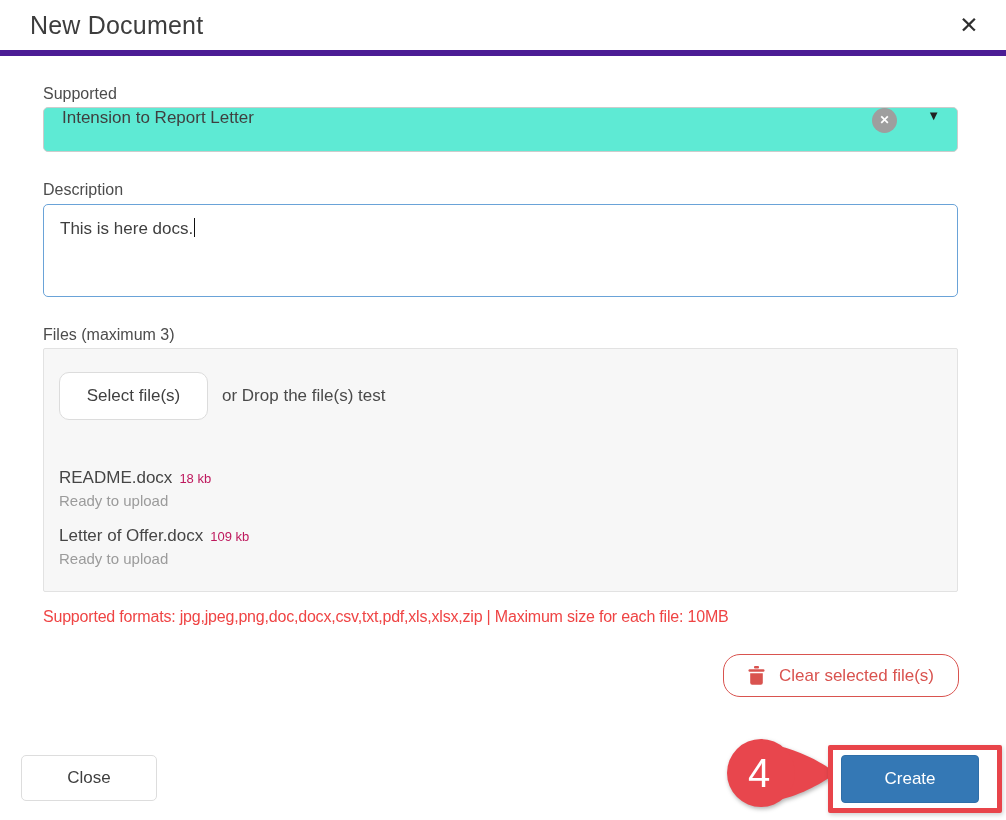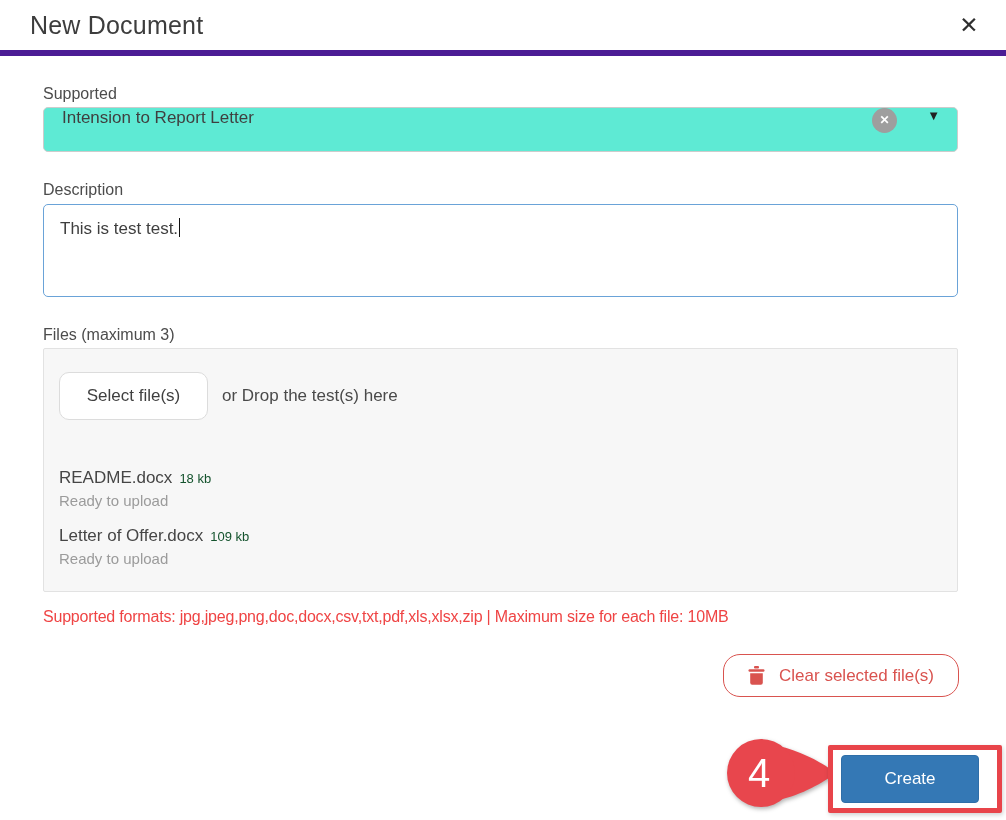--- a/index.html
+++ b/index.html
@@ -81,21 +81,21 @@
   .select-btn {
     width: 149px; height: 48px; background: #ffffff;
     border: 1px solid #dcdcdc; border-radius: 10px;
     font-size: 17px; color: #3f3f3f; cursor: pointer;
     font-family: "Liberation Sans", sans-serif;
   }
   .drop-hint { margin-left: 14px; font-size: 17px; color: #4a4a4a; }
 
   .file-item { margin-bottom: 17px; }
   .file-name { font-size: 17px; color: #464646; }
-  .file-size { font-size: 13px; color: #14532d; margin-left: 7px; }
+  .file-size { font-size: 13px; color: #be185d; margin-left: 7px; }
   .file-status { font-size: 15px; color: #9b9b9b; margin-top: 4px; }
 
   .formats-note {
     position: absolute; left: 43px; top: 608px;
     font-size: 16px; color: #ef4444; letter-spacing: -0.2px; white-space: nowrap;
   }
 
   
   .clear-btn {
     position: absolute; right: 47px; top: 654px; height: 43px;
@@ -152,28 +152,28 @@
 
   <div class="field-label lbl-category">Supported</div>
   <div class="category-box">
     <span class="category-value">Intension to Report Letter</span>
     <span class="clear-circle">✕</span>
     <span class="caret">▼</span>
   </div>
 
   <div class="field-label lbl-description">Description</div>
   <div class="desc-box">
-    <span class="desc-text">This is test test.</span><span class="text-cursor"></span>
+    <span class="desc-text">This is here docs.</span><span class="text-cursor"></span>
   </div>
 
   <div class="field-label lbl-files">Files (maximum 3)</div>
   <div class="dropzone">
     <div class="drop-row">
       <button class="select-btn">Select file(s)</button>
-      <span class="drop-hint">or Drop the test(s) here</span>
+      <span class="drop-hint">or Drop the file(s) test</span>
     </div>
 
     <div class="file-item">
       <span class="file-name">README.docx</span><span class="file-size">18 kb</span>
       <div class="file-status">Ready to upload</div>
     </div>
 
     <div class="file-item">
       <span class="file-name">Letter of Offer.docx</span><span class="file-size">109 kb</span>
       <div class="file-status">Ready to upload</div>
@@ -186,20 +186,21 @@
     <svg width="17" height="19" viewBox="0 0 17 19" aria-hidden="true">
       <g fill="#d9534f">
         <rect x="6" y="0" width="5" height="2.4" rx="1"></rect>
         <rect x="0.5" y="3.2" width="16" height="2.6" rx="1.2"></rect>
         <path d="M2.2 7.2 h12.6 v9.6 a2 2 0 0 1 -2 2 h-8.6 a2 2 0 0 1 -2 -2 z"></path>
       </g>
     </svg>
     <span>Clear selected file(s)</span>
   </button>
 
+  <button class="close-btn">Close</button>
 
   <svg class="balloon" viewBox="0 0 118 76" aria-hidden="true">
     <path d="M56 10 C 80 15, 102 28, 114 37 C 102 46, 80 59, 56 64 Z" fill="#e8464d"></path>
     <circle cx="39" cy="37" r="34" fill="#e8464d"></circle>
     <text x="37" y="51" text-anchor="middle">4</text>
   </svg>
 
   <div class="annot-rect">
     <button class="create-btn">Create</button>
   </div>

